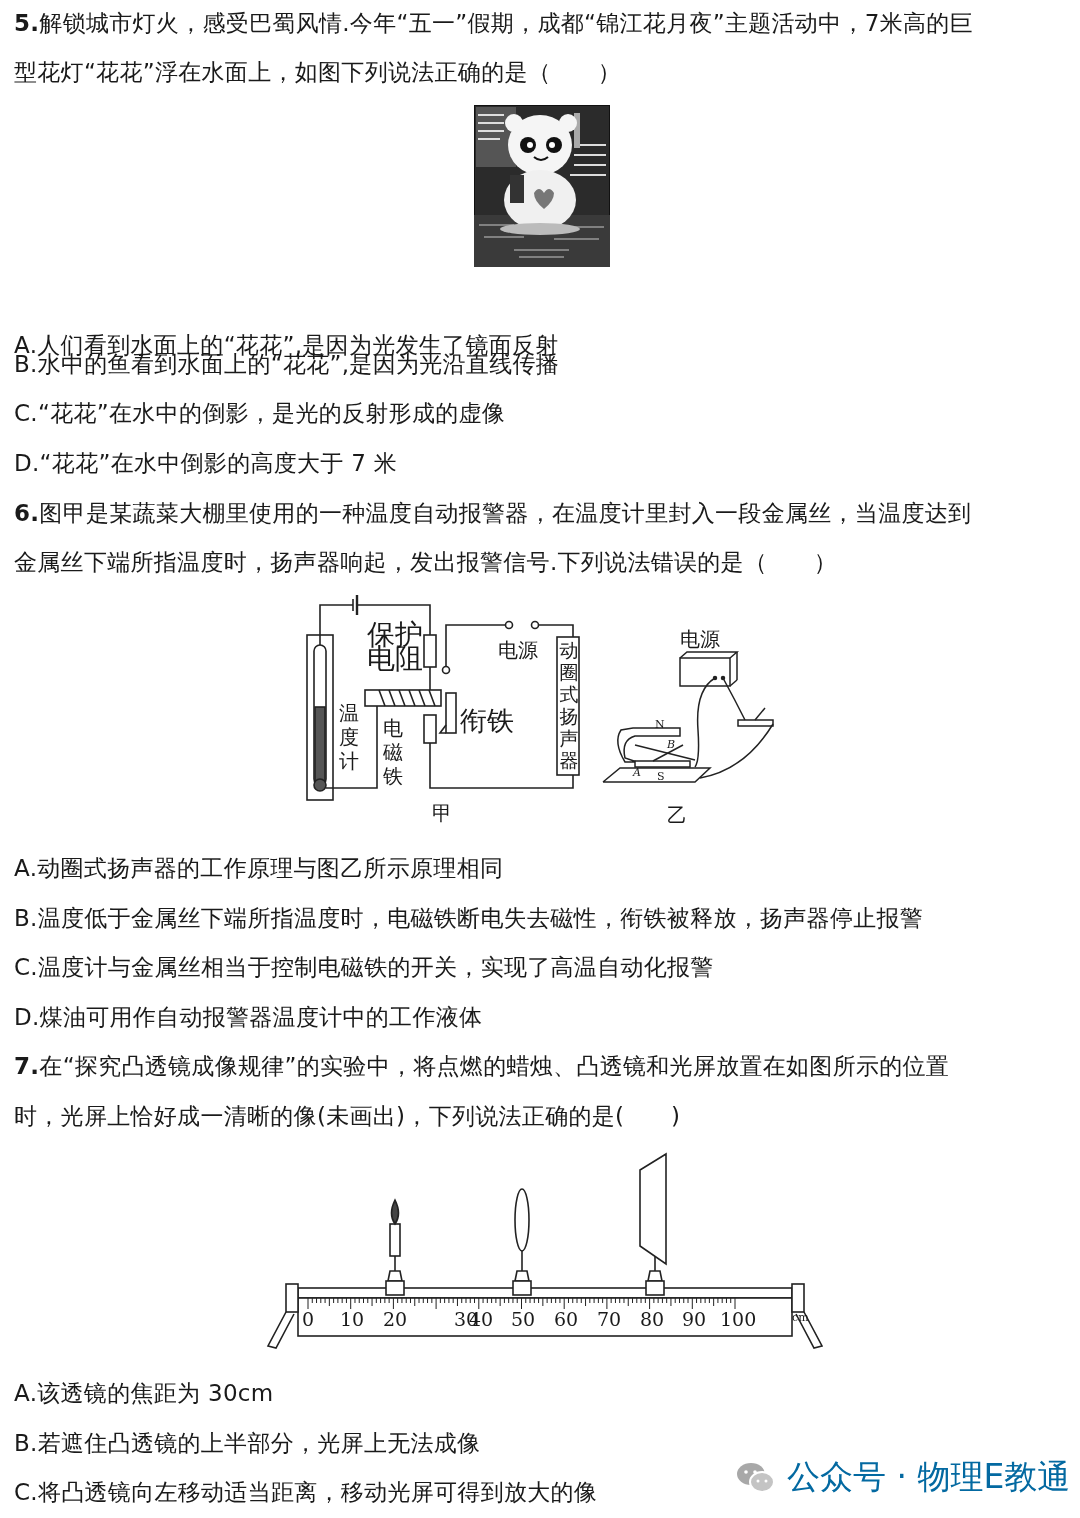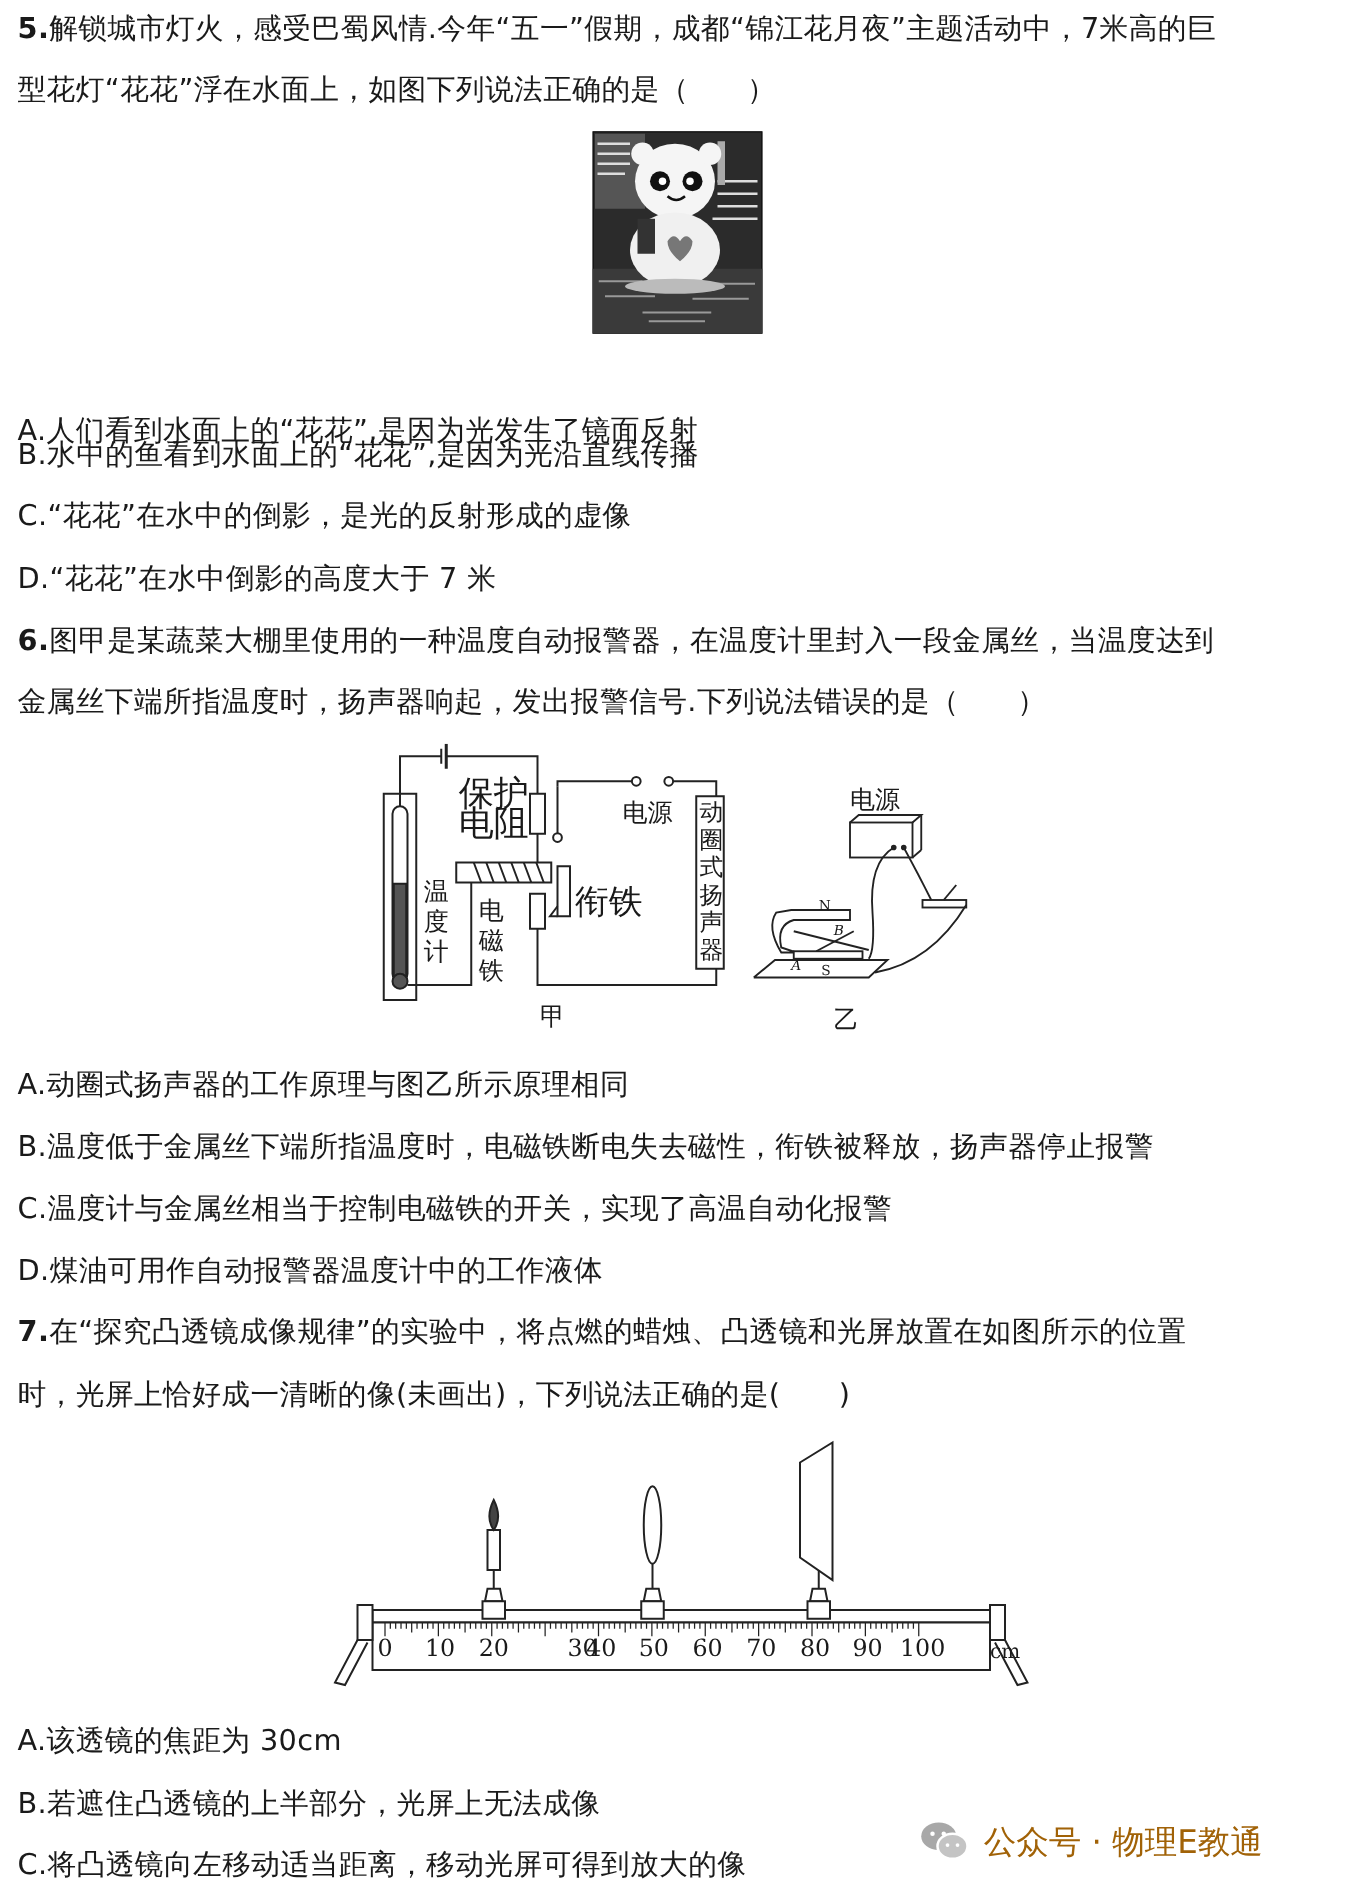--- a/index.html
+++ b/index.html
@@ -1,21 +1,21 @@
 <!DOCTYPE html>
 <html><head>
 <meta charset="utf-8">
 <style>
   html, body { margin:0; padding:0; background:#ffffff; }
   body { width:1080px; height:1518px; position:relative; overflow:hidden;
          font-family:"DejaVu Sans", "Liberation Sans", sans-serif; color:#1a1a1a; }
   .line { position:absolute; left:14px; font-size:23px; line-height:30px; white-space:nowrap; letter-spacing:0.3px; }
   .qnum { font-weight:bold; }
   .fig { position:absolute; }
-  .watermark { position:absolute; left:735px; top:1455px; font-size:26px; color:#a16207; display:flex; align-items:center; gap:10px; }
+  .watermark { position:absolute; left:735px; top:1455px; font-size:33px; color:#0369a1; display:flex; align-items:center; gap:10px; }
   .wm-icon { width:42px; height:36px; }
 </style>
 </head>
 <body>
 
 <div>
   <div class="line" style="top:8px;">
     <span class="qnum">5.</span><span>解锁城市灯火，感受巴蜀风情.今年“五一”假期，成都“锦江花月夜”主题活动中，7米高的巨</span>
   </div>
   <div class="line" style="top:57px;">型花灯“花花”浮在水面上，如图下列说法正确的是（　　）</div>
@@ -314,21 +314,21 @@
       <span style="position:absolute;left:78px;">10</span>
       <span style="position:absolute;left:121px;">20</span>
       <span style="position:absolute;left:164px;margin-left:28px;">30</span>
       <span style="position:absolute;left:207px;">40</span>
       <span style="position:absolute;left:249px;">50</span>
       <span style="position:absolute;left:292px;">60</span>
       <span style="position:absolute;left:335px;">70</span>
       <span style="position:absolute;left:378px;">80</span>
       <span style="position:absolute;left:420px;">90</span>
       <span style="position:absolute;left:458px;">100</span>
-      <span style="position:absolute;left:494px;font-size:16px;top:3px;padding-left:36px;">cm</span>
+      <span style="position:absolute;left:494px;font-size:11px;top:3px;padding-left:36px;">cm</span>
     </div>
   </div>
 
   <div class="line" style="top:1378px;">A.该透镜的焦距为 30cm</div>
   <div class="line" style="top:1428px;">B.若遮住凸透镜的上半部分，光屏上无法成像</div>
   <div class="line" style="top:1477px;">C.将凸透镜向左移动适当距离，移动光屏可得到放大的像</div>
 </div>
 
 <div class="watermark">
   <svg class="wm-icon" viewBox="0 0 42 36">

